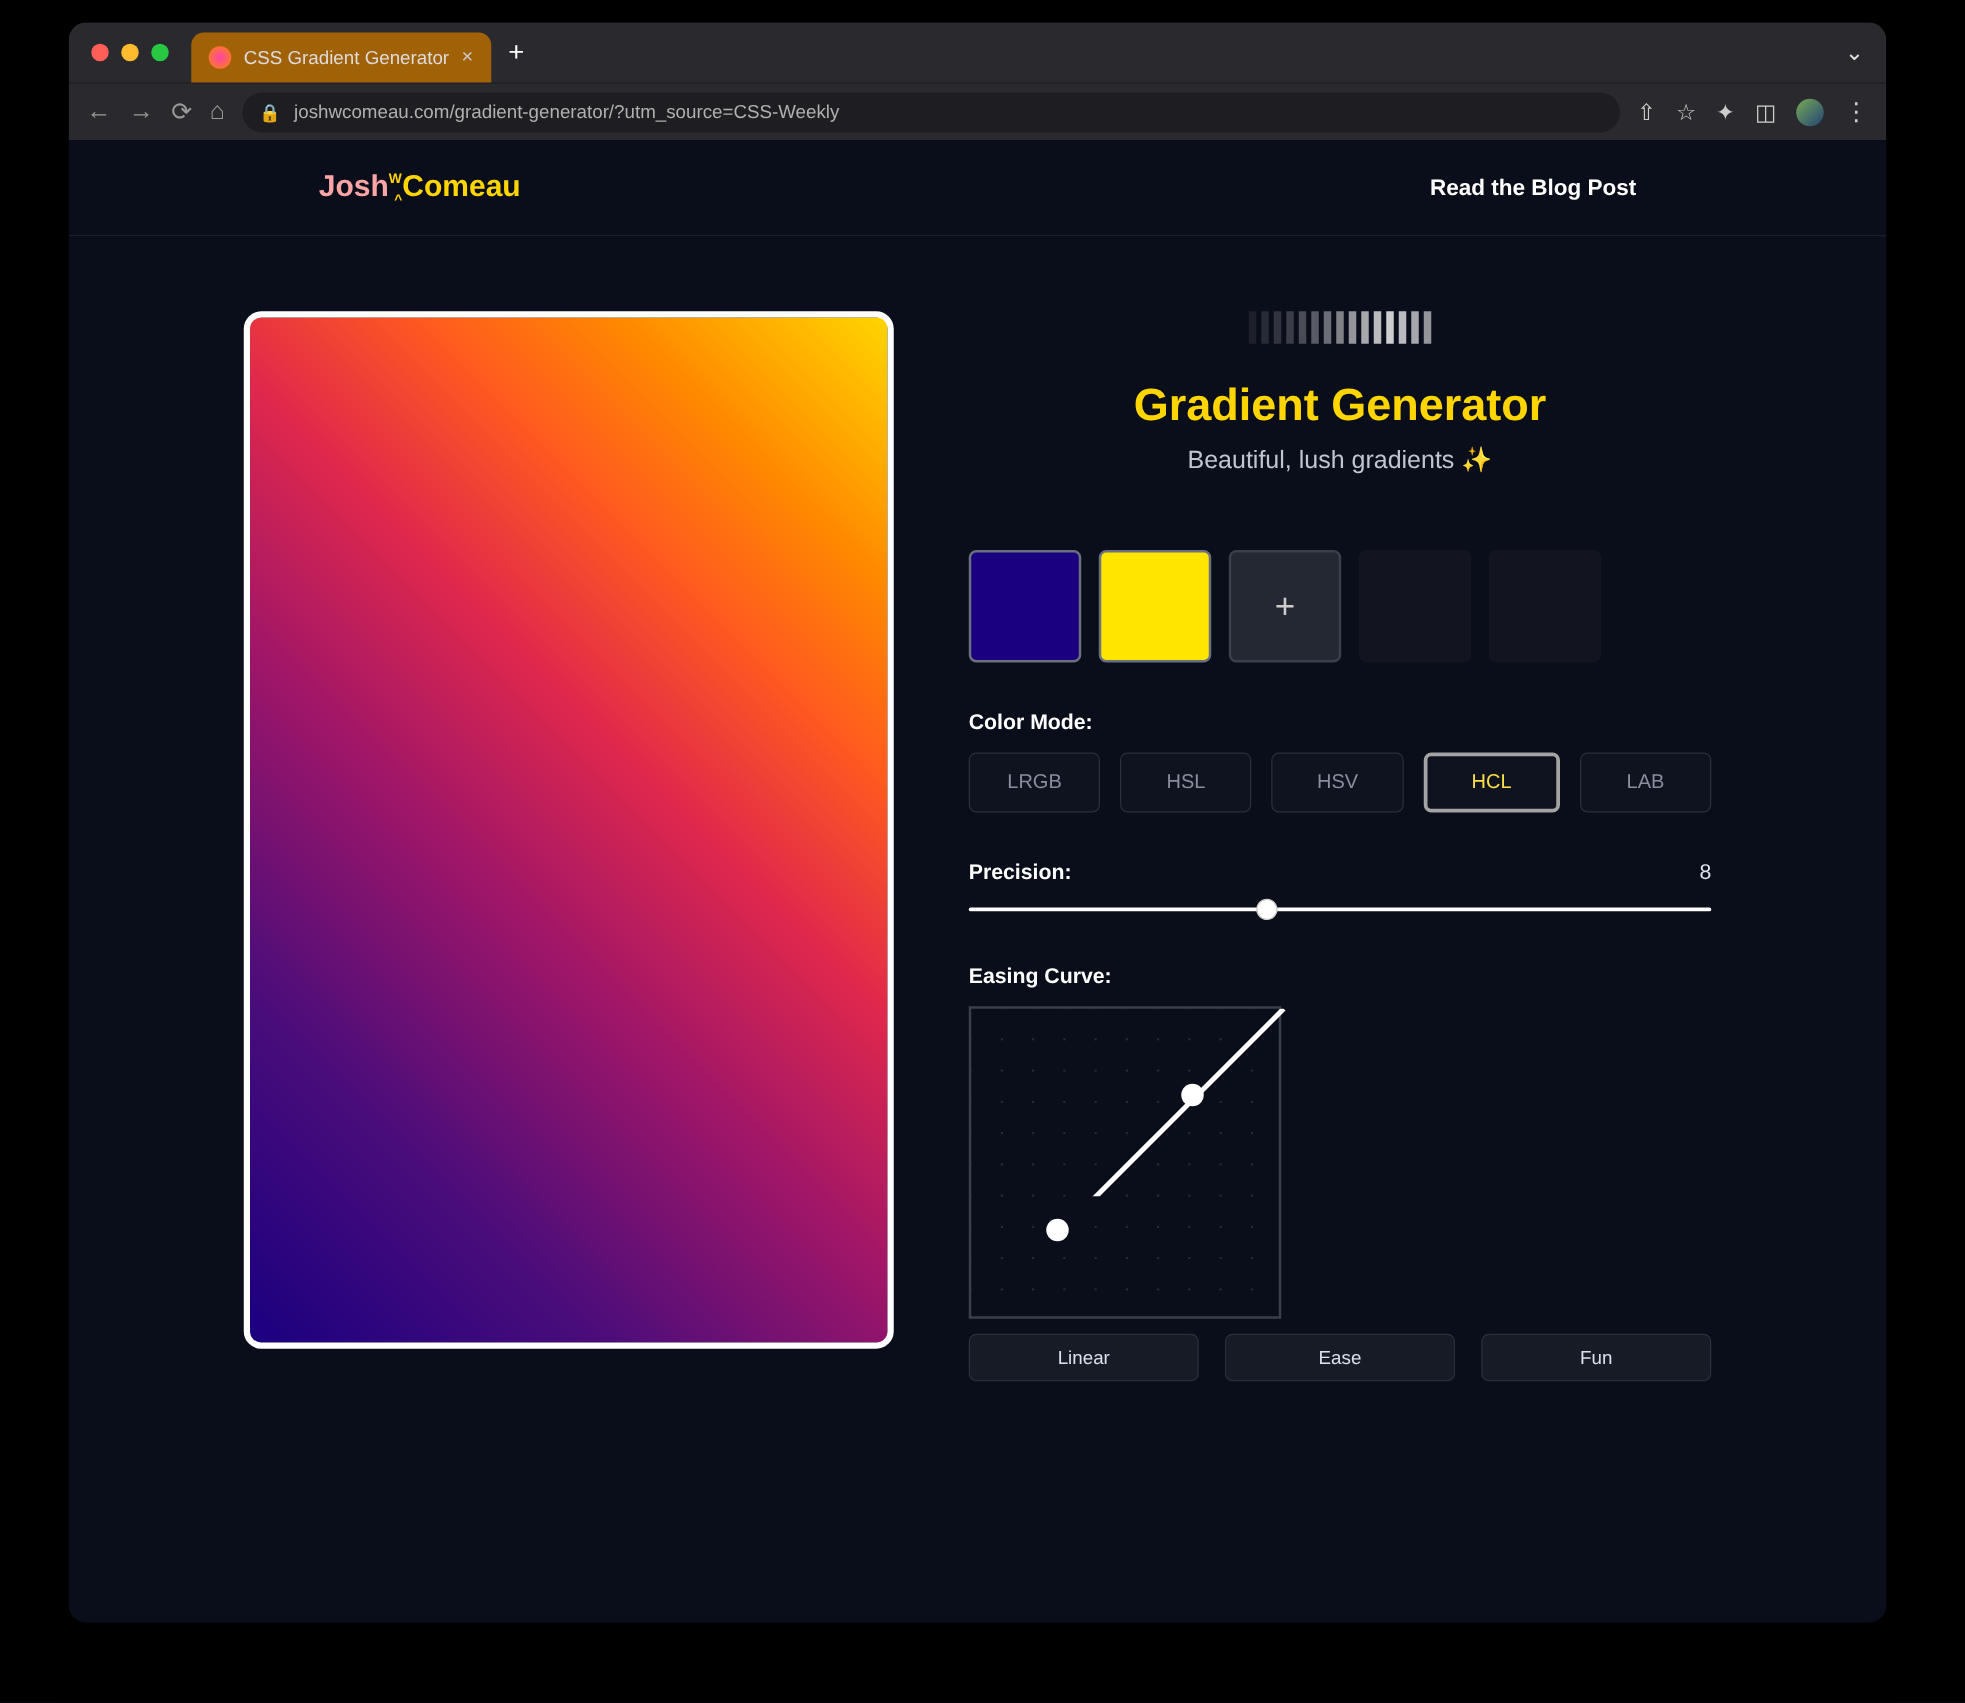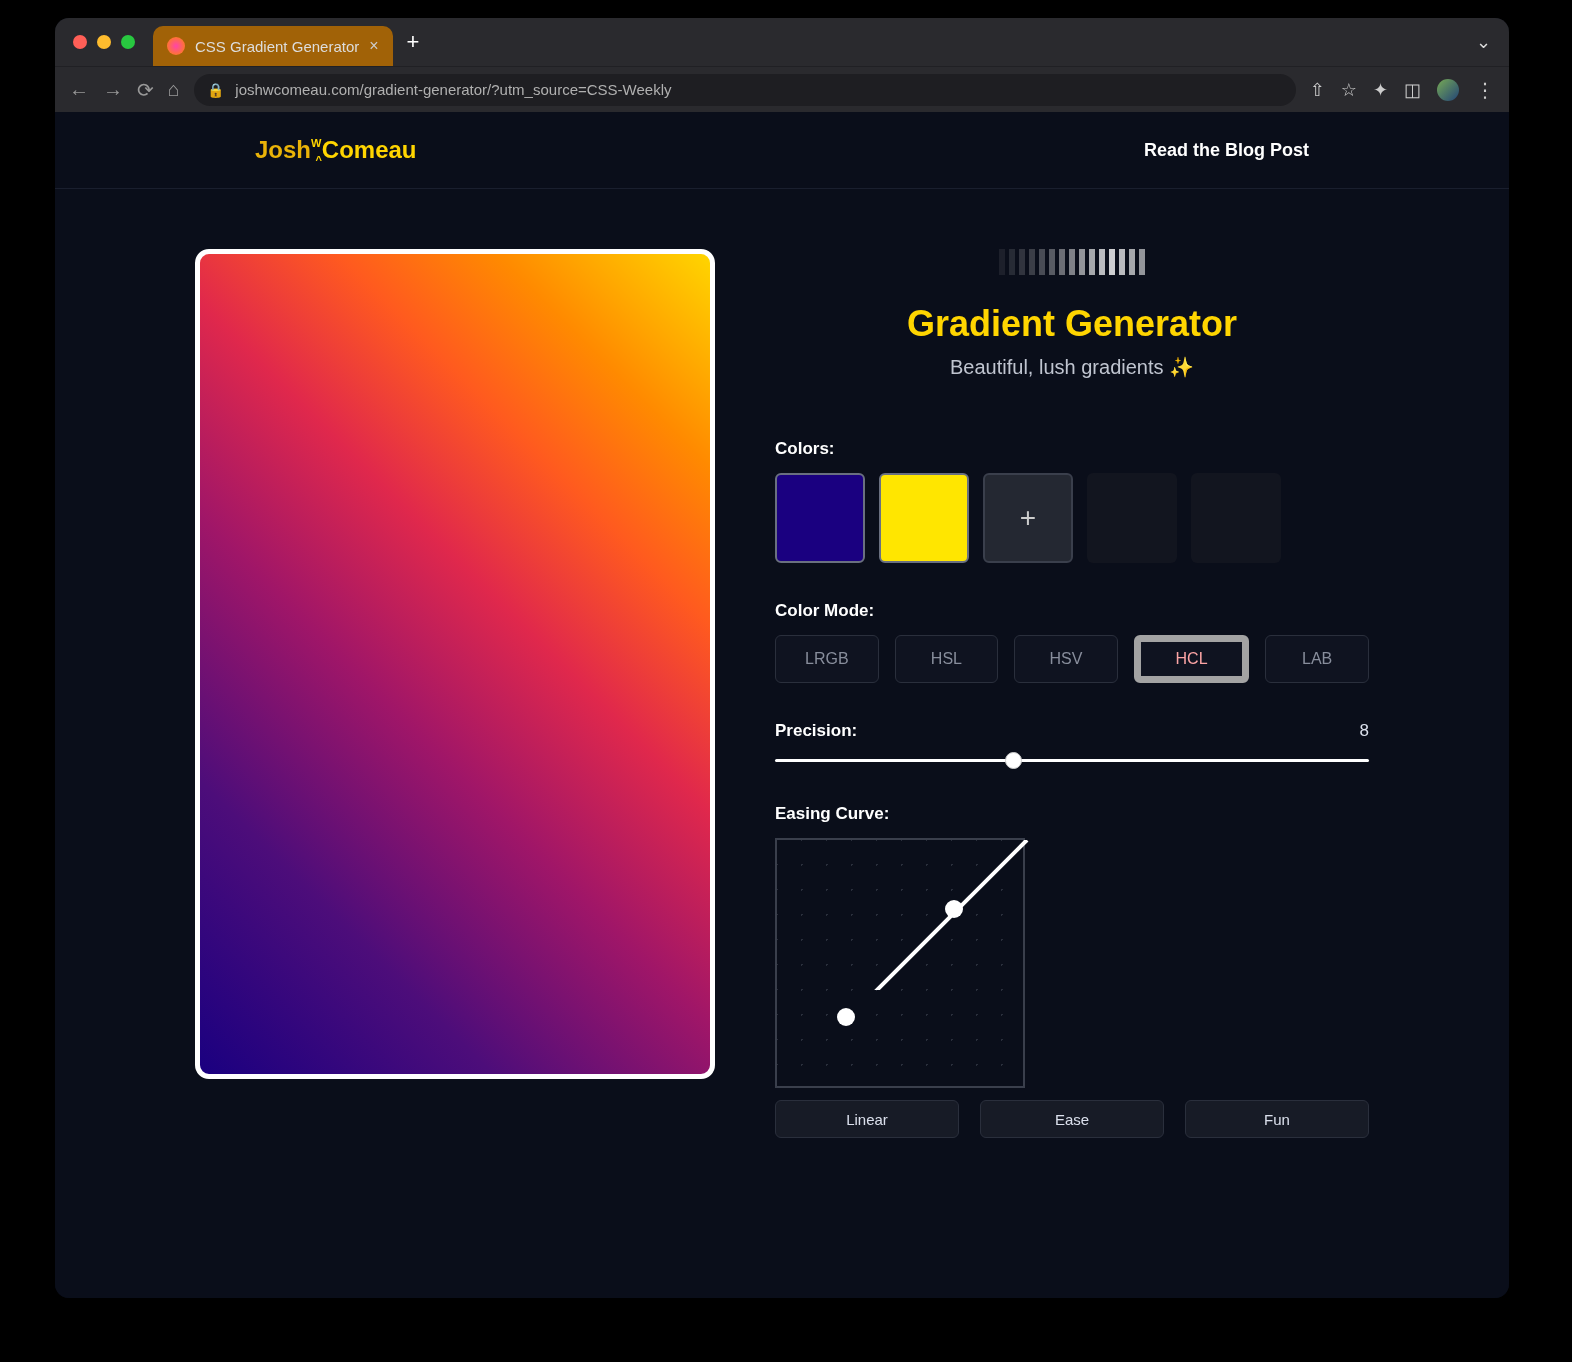--- a/index.html
+++ b/index.html
@@ -95,21 +95,21 @@
       align-items: center;
       justify-content: space-between;
       padding: 24px 200px 24px 200px;
       border-bottom: 1px solid #1a1f2e;
     }
     .logo {
       font-size: 24px;
       font-weight: 600;
       color: #ffd500;
     }
-    .logo .josh { color: #eab308; }
+    .logo .josh { color: #fca5a5; }
     .logo .w-sup { font-size: 11px; color: #ffd500; vertical-align: super; position: relative; top:-2px; }
     .logo .a-sub { font-size: 11px; color: #ffd500; position: relative; top: 6px; margin-left:-6px; }
     .blog-link { color: #fff; font-size: 18px; font-weight: 600; }
 
     .content {
       display: flex;
       padding: 60px 140px;
       gap: 60px;
       justify-content: space-between;
     }
@@ -202,22 +202,22 @@
       background: #0f1320;
       color: #888e9c;
       border-radius: 6px;
       font-size: 16px;
       display: flex;
       align-items: center;
       justify-content: center;
       font-weight: 500;
     }
     .mode-btn.selected {
-      border: 7px solid #a3a3a3;
-      color: #fca5a5;
+      border: 3px solid #a3a3a3;
+      color: #fde047;
     }
 
     .slider-track {
       height: 3px;
       background: #fff;
       position: relative;
       border-radius: 2px;
       margin-bottom: 42px;
       margin-top: 4px;
     }
@@ -394,21 +394,20 @@
             <span style="opacity:.72"></span>
             <span style="opacity:.8"></span>
             <span style="opacity:.72"></span>
             <span style="opacity:.64"></span>
             <span style="opacity:.56"></span>
         </div>
 
         <h1 class="heading">Gradient Generator</h1>
         <p class="subheading">Beautiful, lush gradients ✨</p>
 
-        <div class="section-label">Colors:</div>
         <div class="color-swatches">
           <div class="swatch active blue"></div>
           <div class="swatch active yellow"></div>
           <div class="swatch add">
             <span>+</span>
           </div>
           <div class="swatch empty"></div>
           <div class="swatch empty"></div>
         </div>
 

